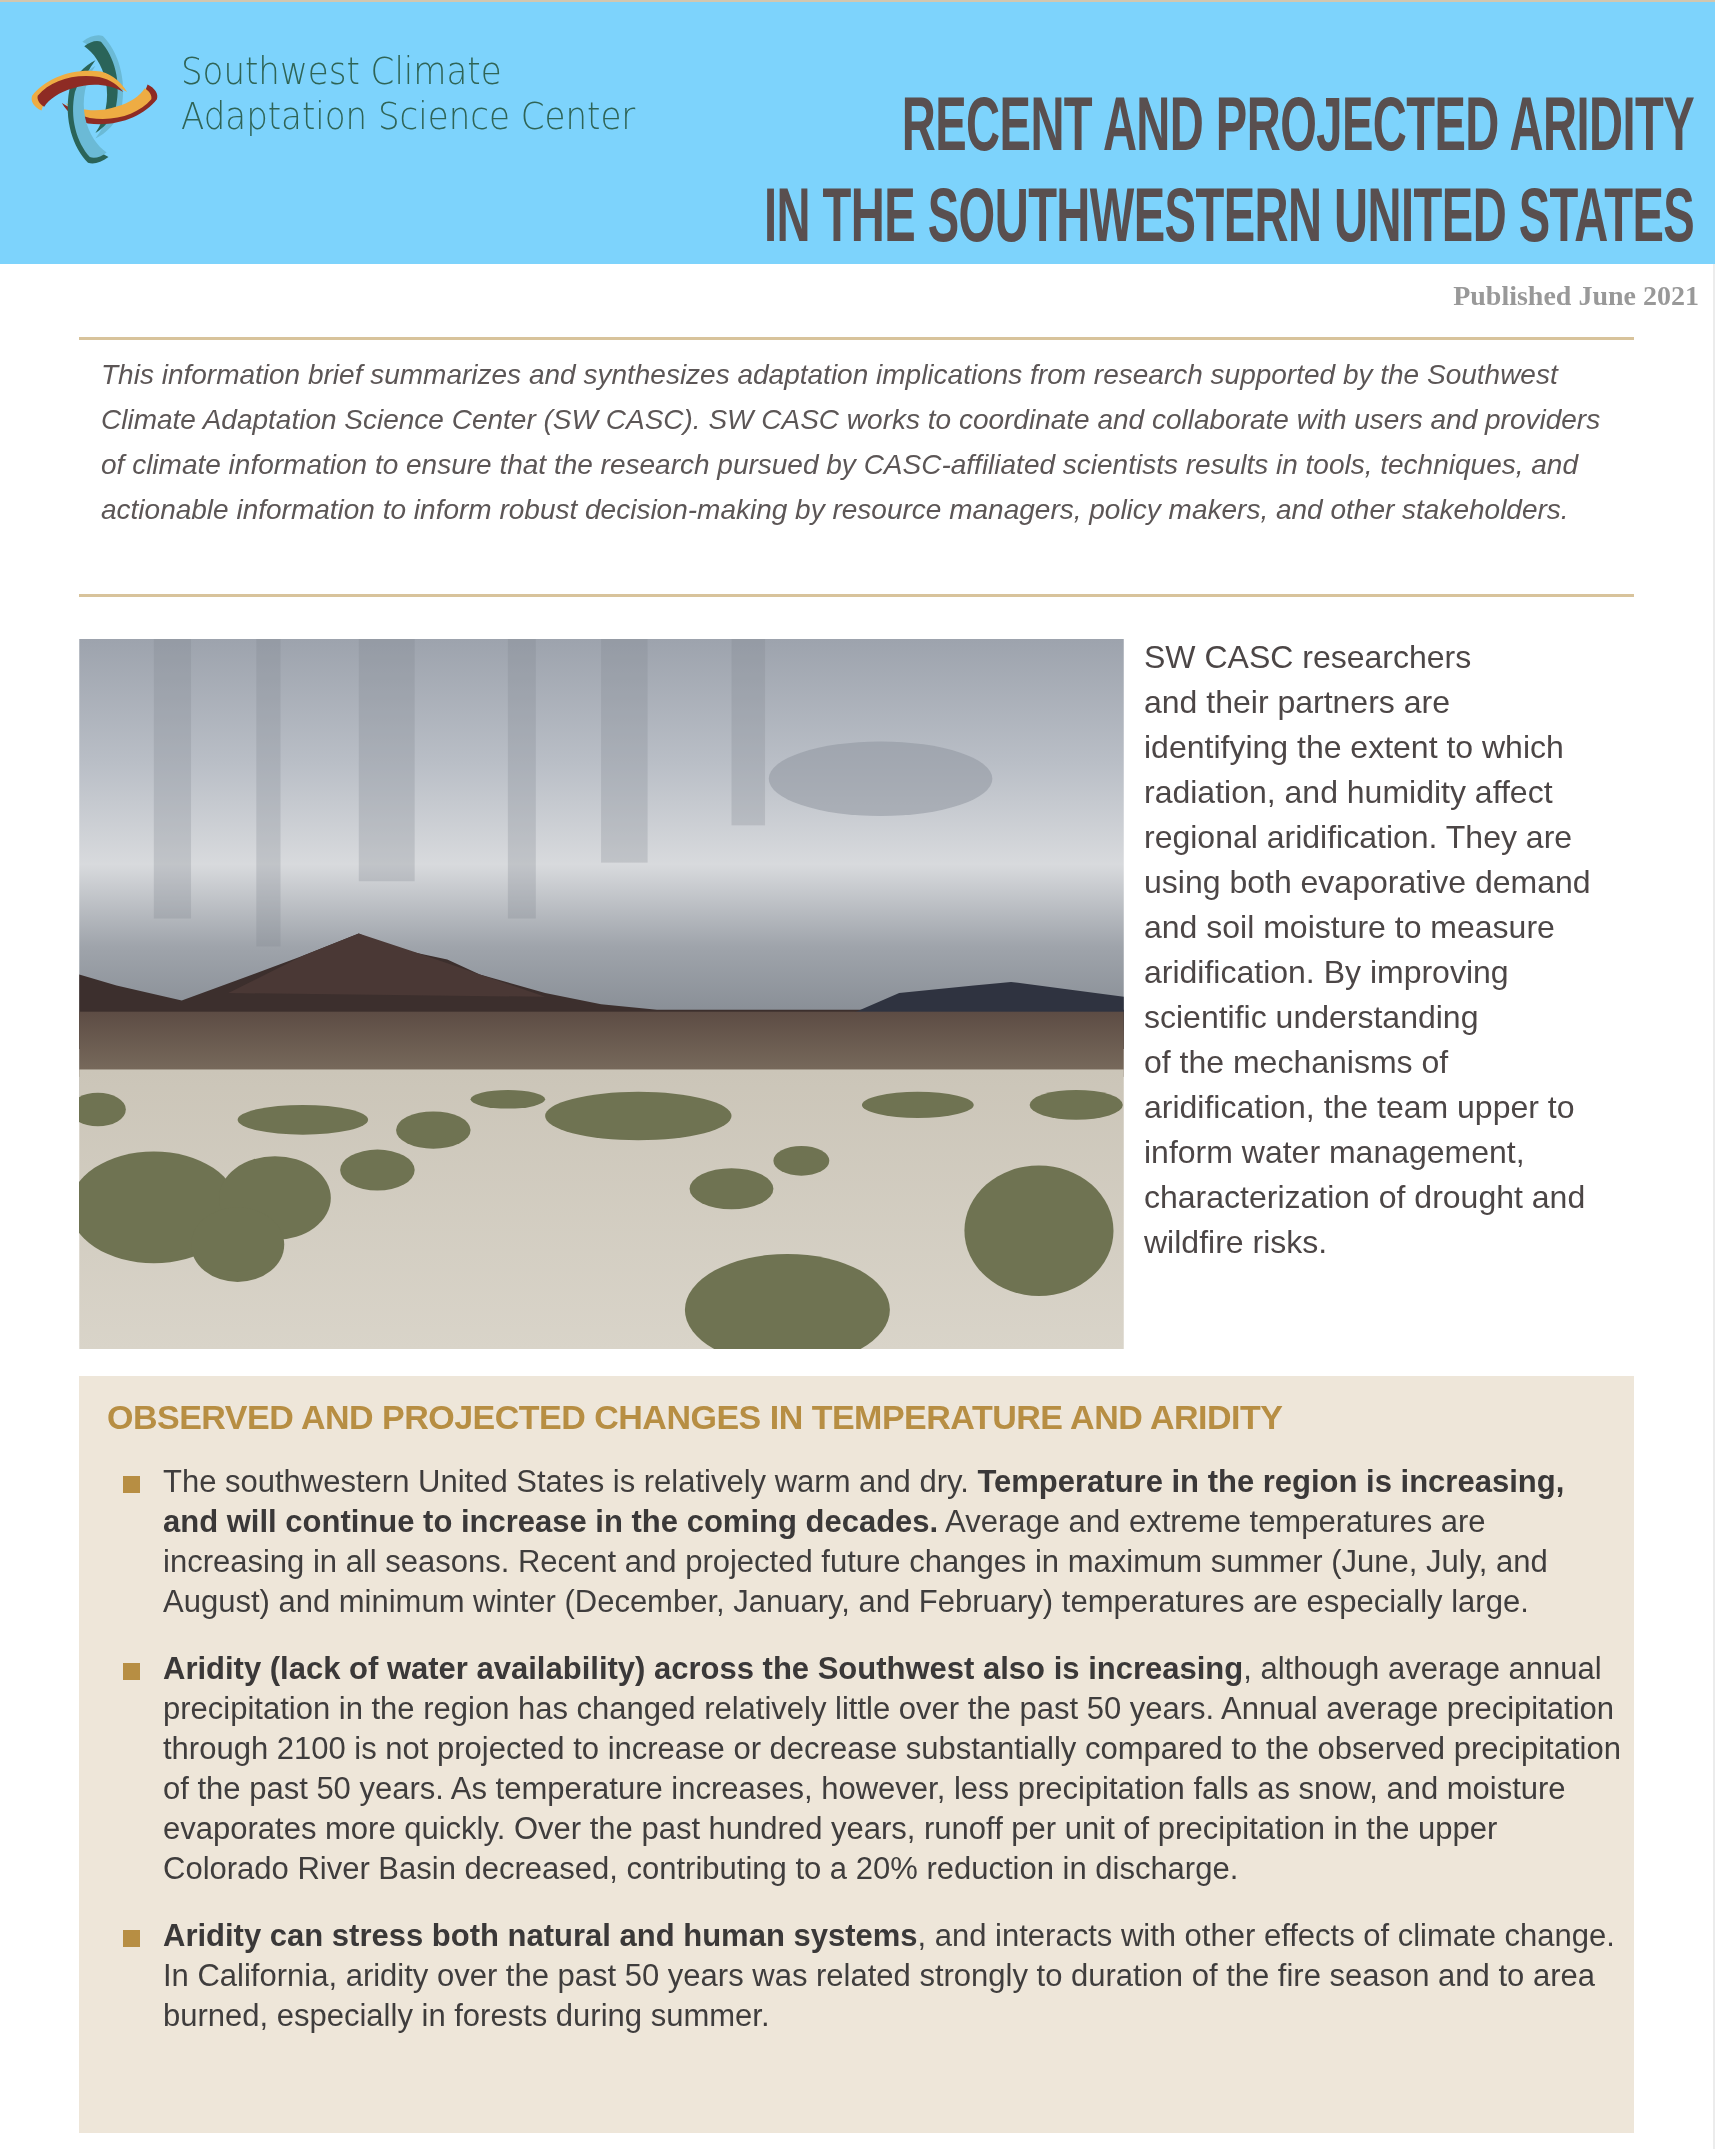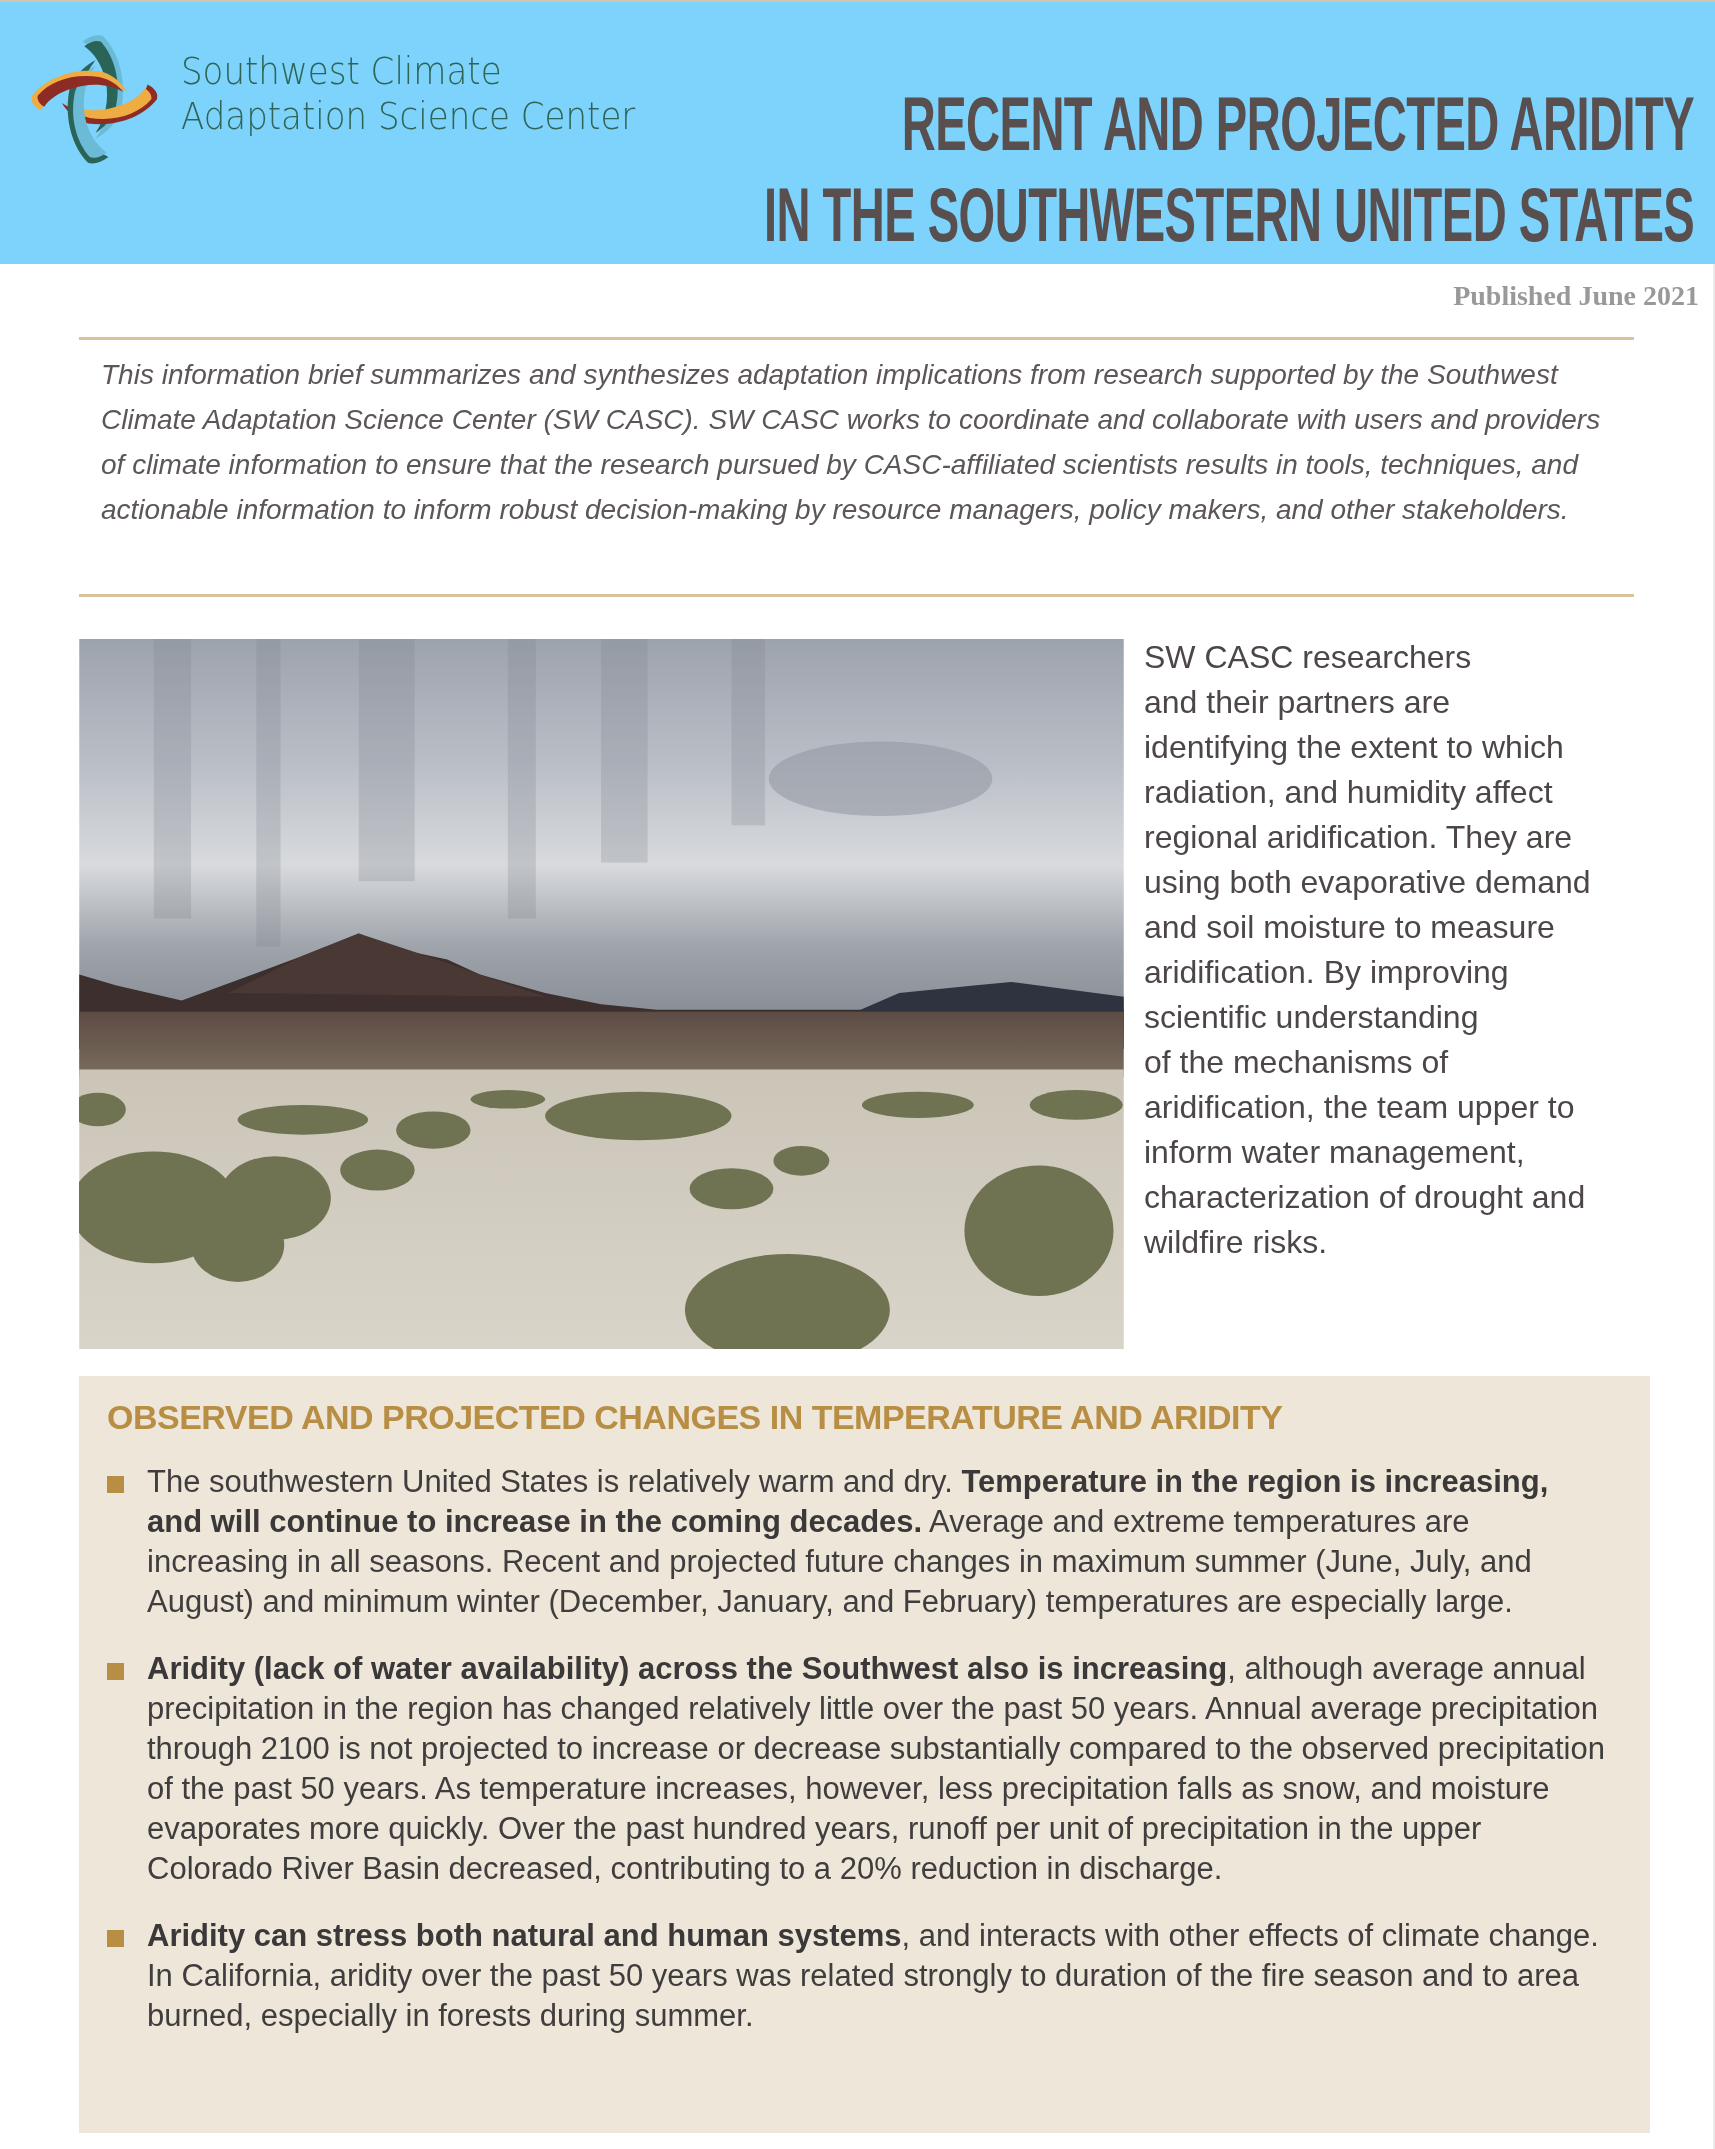--- a/index.html
+++ b/index.html
@@ -41,28 +41,27 @@
   .photo { position: absolute; left: 79px; top: 639px; width: 1045px; height: 710px; overflow: hidden; }
   .photo svg { display: block; }
   .side-text {
     position: absolute; left: 1144px; top: 635px; width: 503px;
     font-size: 32px; line-height: 45px; color: #4c4646;
   }
   .side-text span { display: block; white-space: nowrap; }
   .box {
     position: absolute; left: 79px; top: 1376px; width: 1555px; height: 757px;
     background: #eee6d9;
-    padding-left: 16px;
   }
   .box-heading {
     position: absolute; left: 28px; top: 22.4px;
     font-weight: 700; font-size: 34px; color: #b78e43; letter-spacing: -0.5px;
     white-space: nowrap;
   }
-  .bullets { position: absolute; left: 28px; top: 86px; width: 1501px; margin: 0; padding: 0; list-style: none; }
+  .bullets { position: absolute; left: 44px; top: 86px; width: 1501px; margin: 0; padding: 0; list-style: none; }
   .bullet { position: relative; padding-left: 40px; font-size: 31px; line-height: 40px; color: #3f3d3d; margin-bottom: 27px; }
   .bullet .sq { position: absolute; left: 0; top: 14px; width: 17px; height: 17px; background: #b78e43; }
   .bullet b { font-weight: 700; color: #3a3838; }
 </style>
 </head>
 <body>
 
 <div class="page-edge"></div>
 
 <div class="header-band">

